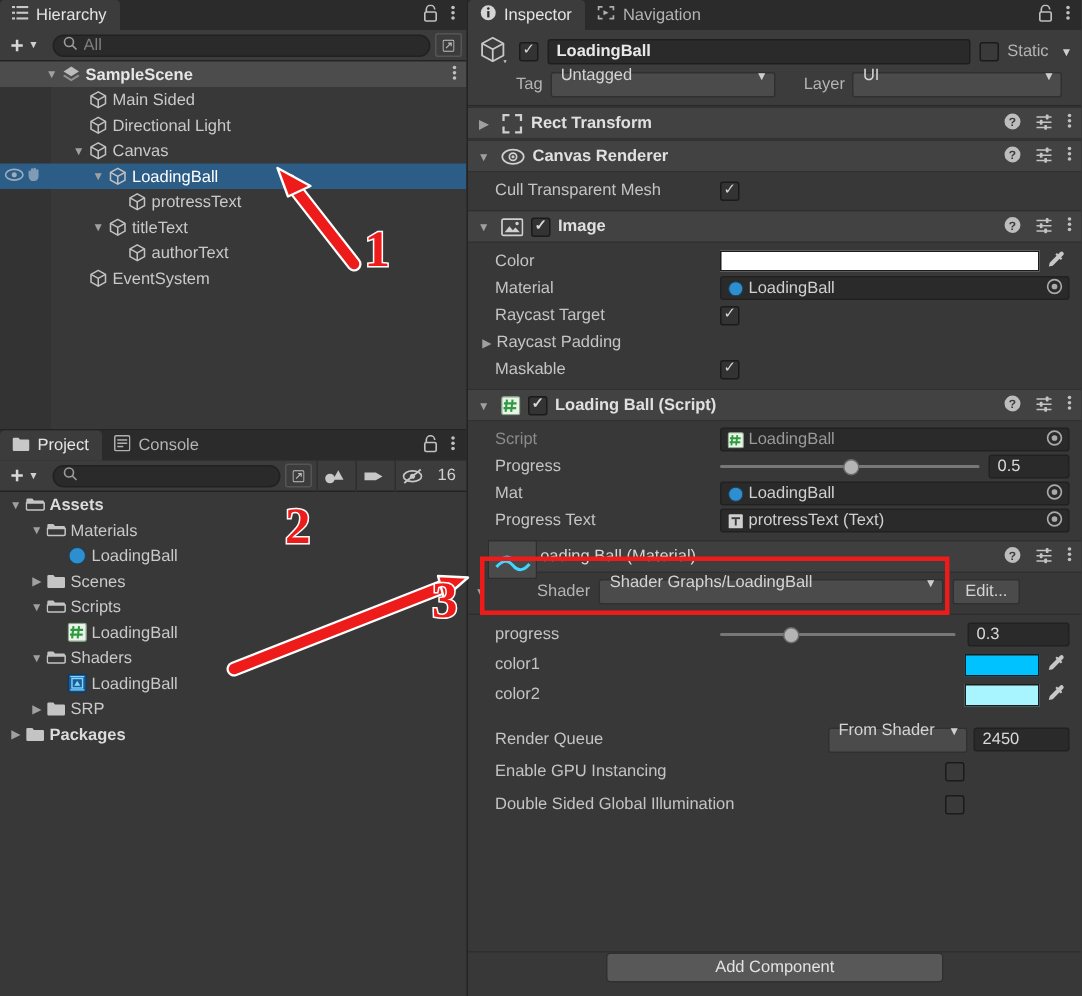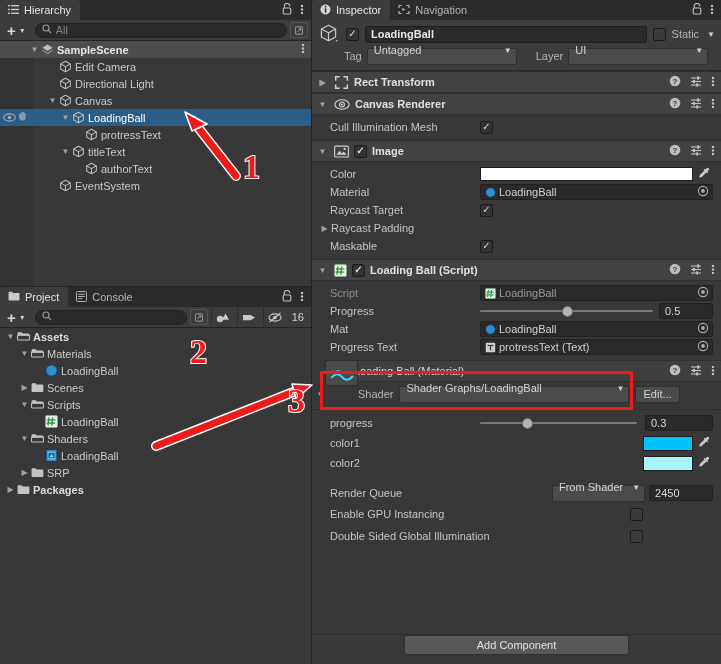--- a/index.html
+++ b/index.html
@@ -237,21 +237,21 @@
         <span class="arrow none" style="margin-left:46px;">▼</span>
         <span class="gicon">
               <svg width="13" height="13" viewBox="0 0 14 14">
                 <g fill="none" stroke="#c2c2c2" stroke-width="1.1" stroke-linejoin="round">
                   <path d="M7 1.3 L12.2 4.2 v5.6 L7 12.7 L1.8 9.8 V4.2 z"></path>
                   <path d="M1.8 4.2 L7 7.1 L12.2 4.2"></path>
                   <path d="M7 7.1 V12.7"></path>
                 </g>
               </svg>
             </span>
-        <span>Edit Camera</span>
+        <span>Main Sided</span>
       </div>
           <div class="row">
 
         <span class="arrow none" style="margin-left:46px;">▼</span>
         <span class="gicon">
               <svg width="13" height="13" viewBox="0 0 14 14">
                 <g fill="none" stroke="#c2c2c2" stroke-width="1.1" stroke-linejoin="round">
                   <path d="M7 1.3 L12.2 4.2 v5.6 L7 12.7 L1.8 9.8 V4.2 z"></path>
                   <path d="M1.8 4.2 L7 7.1 L12.2 4.2"></path>
                   <path d="M7 7.1 V12.7"></path>
@@ -703,21 +703,21 @@
                 <g fill="#c0c0c0">
                   <circle cx="2" cy="3" r="1.2"></circle>
                   <circle cx="2" cy="6.5" r="1.2"></circle>
                   <circle cx="2" cy="10" r="1.2"></circle>
                 </g>
               </svg></span>
     </span>
       </div>
         <div class="comp-body">
           <div class="prop">
-          <span class="lbl">Cull Illumination Mesh</span>
+          <span class="lbl">Cull Transparent Mesh</span>
           <span class="cb">✓</span>
         </div>
         </div>
         <div class="comp-header">
         <span class="arrow" style="font-size:8px;">▼</span>
         <span style="display:inline-flex;align-items:center;">
             <svg width="15" height="13" viewBox="0 0 16 13">
               <rect x="0.7" y="0.7" width="14.6" height="11.6" rx="1" fill="none" stroke="#d0d0d0" stroke-width="1.2"></rect>
               <path d="M2.6 10 L6 5.8 L8.4 8.6 L10.3 6.6 L13.4 10 Z" fill="#d0d0d0"></path>
               <circle cx="11.4" cy="3.8" r="1.2" fill="#d0d0d0"></circle>

